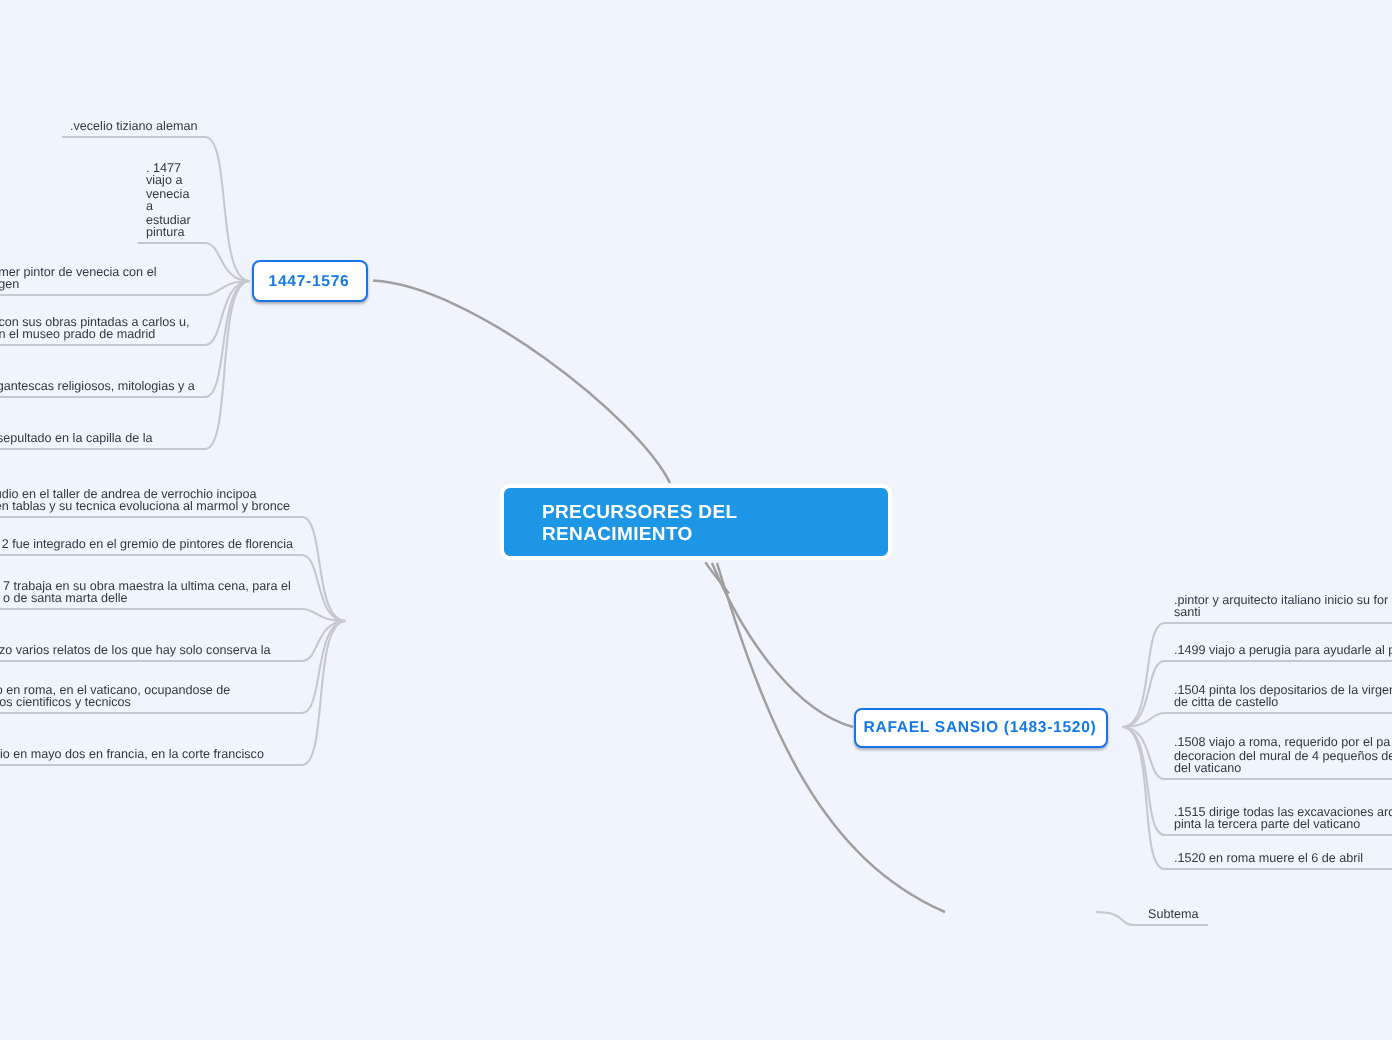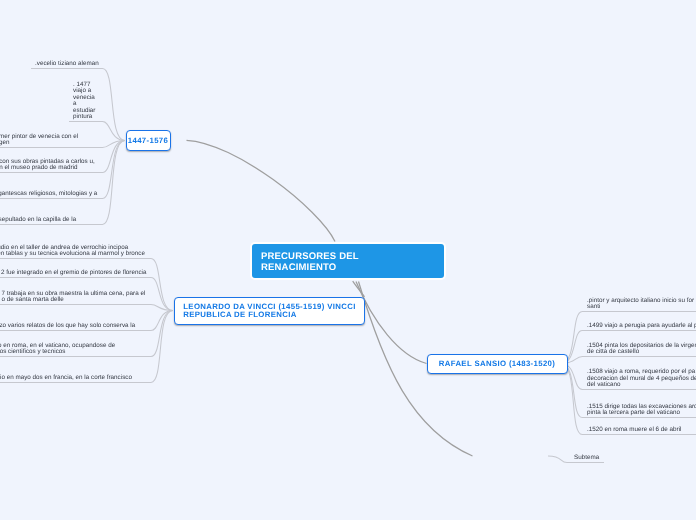--- a/index.html
+++ b/index.html
@@ -8,21 +8,21 @@
   #canvas{position:relative;width:696px;height:520px;overflow:hidden;will-change:transform;}
   svg#links{position:absolute;left:0;top:0;width:696px;height:520px;}
   .node{position:absolute;background:#ffffff;border:1.5px solid #1a73e8;border-radius:4px;
         box-sizing:border-box;display:flex;align-items:center;justify-content:center;
         box-shadow:0 1px 1.5px rgba(0,0,0,0.30);}
   .node .lbl{opacity:0.999;color:#1379e6;font-weight:bold;font-size:7.8px;line-height:7.6px;
              text-align:left;white-space:pre;letter-spacing:0.35px;position:relative;top:0.2px;}
   .central{position:absolute;background:#1e96e6;border:2px solid #ffffff;border-radius:5px;
            box-sizing:border-box;display:flex;align-items:center;}
   .central .lbl{opacity:0.999;color:#ffffff;font-weight:bold;font-size:9.5px;line-height:10.75px;
-                padding-left:9px;white-space:pre;letter-spacing:0.18px;position:relative;top:2.2px;}
+                padding-left:19px;white-space:pre;letter-spacing:0.18px;position:relative;top:2.2px;}
   .subtext{opacity:0.999;position:absolute;color:#333842;font-size:6.3px;line-height:6.5px;white-space:pre;}
 </style>
 </head>
 <body>
 
 <div id="canvas">
   <svg id="links" viewBox="0 0 696 520" xmlns="http://www.w3.org/2000/svg">
       <path d="M 186.5 140.3 C 235.4 142.7 319.2 209 335 241.5" fill="none" stroke="#9f9f9f" stroke-width="1.25"></path>
       <path d="M 352.7 281.2 C 356 286 360 291 364.5 296.8" fill="none" stroke="#9f9f9f" stroke-width="1.25"></path>
       <path d="M 356 281.5 C 373 322 399 356 426.5 363.5" fill="none" stroke="#9f9f9f" stroke-width="1.25"></path>
@@ -44,50 +44,46 @@
       <path d="M 740 356.5 L 582.3 356.5 C 574.67 356.5 576.21 363.5 561 363.5" fill="none" stroke="#c6c8cf" stroke-width="1.05"></path>
       <path d="M 740 389.5 L 582.3 389.5 C 572.9599999999999 389.5 576.78 363.5 561 363.5" fill="none" stroke="#c6c8cf" stroke-width="1.05"></path>
       <path d="M 740 417.5 L 582.3 417.5 C 570.4399999999999 417.5 577.62 363.5 561 363.5" fill="none" stroke="#c6c8cf" stroke-width="1.05"></path>
       <path d="M 740 434.5 L 582.3 434.5 C 568.91 434.5 578.13 363.5 561 363.5" fill="none" stroke="#c6c8cf" stroke-width="1.05"></path>
       <path d="M 604 462.5 L 567 462.5 C 559.415 462.5 563.195 456 548 456" fill="none" stroke="#c6c8cf" stroke-width="1.05"></path>
     </svg>
 <div class="central" style="left: 250px; top: 242px; width: 196px; height: 38px; background: rgb(30, 150, 230);">
       <div class="lbl">PRECURSORES DEL
 RENACIMIENTO</div>
     </div>
-    <div class="node" style="left: 125.5px; top: 130px; width: 45px; height: 21px;">
+    <div class="node" style="left: 125.5px; top: 130px; width: 58px; height: 21px;">
       <div class="lbl">1447-1576</div>
     </div>
     <div class="subtext" style="left: 35px; top: 61.3px;">.vecelio tiziano aleman</div>
     <div class="subtext" style="left: 73px; top: 81.8px;">. 1477
 viajo a
 venecia
 a
 estudiar
 pintura</div>
     <div class="subtext" style="left: -0.9px; top: 133.8px;">mer pintor de venecia con el
 gen</div>
     <div class="subtext" style="left: -0.8px; top: 158.8px;">con sus obras pintadas a carlos u,
 n el museo prado de madrid</div>
     <div class="subtext" style="left: -1.7px; top: 191.3px;">gantescas religiosos, mitologias y a</div>
     <div class="subtext" style="left: -1.5px; top: 217.3px;">sepultado en la capilla de la</div>
-    <div class="node" style="left: 174px; top: 296.5px; width: 191px; height: 28px;">
-      <div class="lbl">LEONARDO DA VINCCI (1455-1519) VINCCI
-REPUBLICA DE FLORENCIA</div>
-    </div>
     <div class="subtext" style="left: -2.7px; top: 244.8px;">udio en el taller de andrea de verrochio incipoa
 en tablas y su tecnica evoluciona al marmol y bronce</div>
     <div class="subtext" style="left: 0.9px; top: 270.3px;">2 fue integrado en el gremio de pintores de florencia</div>
     <div class="subtext" style="left: 1.5px; top: 290.8px;">7 trabaja en su obra maestra la ultima cena, para el
 o de santa marta delle</div>
     <div class="subtext" style="left: -2.3px; top: 323.3px;">tzo varios relatos de los que hay solo conserva la</div>
     <div class="subtext" style="left: -2.1px; top: 342.8px;">o en roma, en el vaticano, ocupandose de
 tos cientificos y tecnicos</div>
     <div class="subtext" style="left: -2.1px; top: 375.3px;">rio en mayo dos en francia, en la corte francisco</div>
-    <div class="node" style="left: 426.5px; top: 353.5px; width: 141px; height: 20px;">
+    <div class="node" style="left: 426.5px; top: 353.5px; width: 127px; height: 20px;">
       <div class="lbl">RAFAEL SANSIO (1483-1520)</div>
     </div>
     <div class="subtext" style="left: 587px; top: 297.8px;">.pintor y arquitecto italiano inicio su for
 santi</div>
     <div class="subtext" style="left: 587px; top: 323.3px;">.1499 viajo a perugia para ayudarle al p</div>
     <div class="subtext" style="left: 587px; top: 342.8px;">.1504 pinta los depositarios de la virgen
 de citta de castello</div>
     <div class="subtext" style="left: 587px; top: 369.3px;">.1508 viajo a roma, requerido por el pa
 decoracion del mural de 4 pequeños de
 del vaticano</div>

